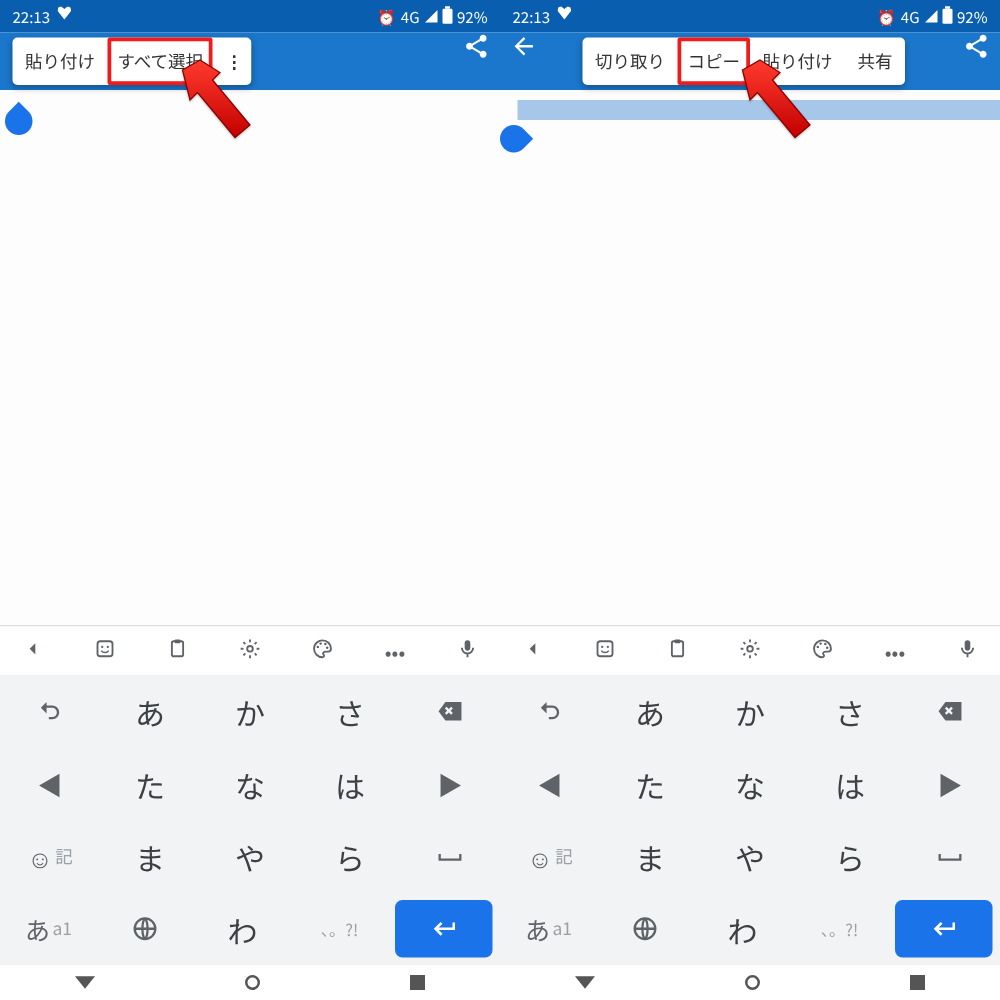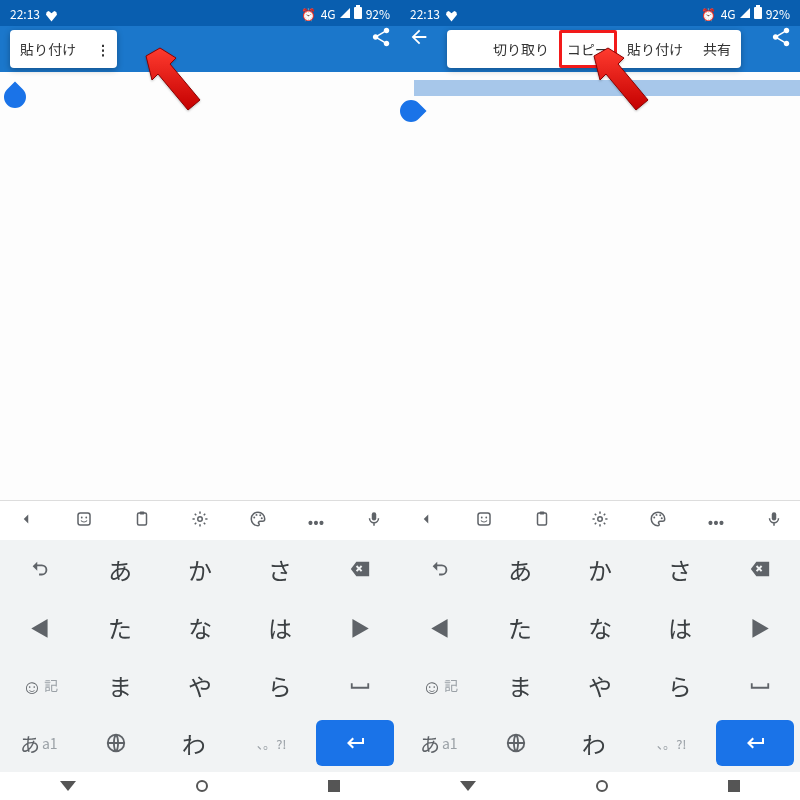--- a/index.html
+++ b/index.html
@@ -12,21 +12,21 @@
   }
   .split { display: flex; width: 100%; height: 100%; }
   .pane { width: 50%; height: 100%; display: flex; flex-direction: column; position: relative; }
 
   
   .statusbar {
     height: 26px; background: #095eaf; color: #fff;
     display: flex; align-items: center; font-size: 12px;
     padding: 0 10px; justify-content: space-between;
   }
-  .sb-left { display: flex; align-items: flex-end; gap: 6px; }
+  .sb-left { display: flex; align-items: flex-start; gap: 6px; }
   .sb-right { display: flex; align-items: center; gap: 4px; }
   .heart { width: 11px; height: 11px; background:#fff; clip-path: polygon(50% 100%, 0 38%, 6% 14%, 25% 5%, 50% 25%, 75% 5%, 94% 14%, 100% 38%); }
   .alarm-ico { font-size: 12px; }
   .signal { display:inline-block; width:0; height:0; border-left:10px solid transparent; border-bottom:10px solid #fff; }
   .batt { display:inline-block; width:8px; height:12px; background:#fff; border-radius:1px; position:relative; }
   .batt::before{content:"";position:absolute;top:-2px;left:2px;width:4px;height:2px;background:#fff;}
 
   
   .appbar {
     height: 46px; background: #1b77cb; color:#fff;
@@ -122,20 +122,21 @@
         <span>4G</span>
         <span class="signal"></span>
         <span class="batt"></span>
         <span>92%</span>
       </div>
     </div>
 
     <div class="appbar">
       <div class="ctx-popup" style="left:10px;">
         <span class="ctx-item">貼り付け</span>
+        <span class="ctx-item hl-box">すべて選択</span>
         <span class="ctx-more">⋮</span>
       </div>
       <svg class="share-ico" viewBox="0 0 24 24">
           <path d="M18 16c-.8 0-1.5.3-2 .8l-7-4.1c.1-.2.1-.5.1-.7s0-.5-.1-.7l7-4.1c.5.5 1.2.8 2 .8 1.7 0 3-1.3 3-3s-1.3-3-3-3-3 1.3-3 3c0 .2 0 .5.1.7l-7 4.1c-.5-.5-1.2-.8-2-.8-1.7 0-3 1.3-3 3s1.3 3 3 3c.8 0 1.5-.3 2-.8l7 4.1c-.1.2-.1.5-.1.7 0 1.7 1.3 3 3 3s3-1.3 3-3-1.3-3-3-3z"></path>
         </svg>
     </div>
 
     <div class="editor">
       <div class="caret-handle" style="top:14px; left:4px;"></div>
     </div>
@@ -259,21 +260,21 @@
         <span class="signal"></span>
         <span class="batt"></span>
         <span>92%</span>
       </div>
     </div>
 
     <div class="appbar">
       <svg class="back-ico" viewBox="0 0 24 24">
           <path d="M20 11H7.8l5.6-5.6L12 4l-8 8 8 8 1.4-1.4L7.8 13H20z"></path>
         </svg>
-      <div class="ctx-popup" style="left:47px;padding-left:36px;">
+      <div class="ctx-popup" style="left:66px;">
         <span class="ctx-item">切り取り</span>
         <span class="ctx-item hl-box">コピー</span>
         <span class="ctx-item">貼り付け</span>
         <span class="ctx-item">共有</span>
       </div>
       <svg class="share-ico" viewBox="0 0 24 24">
           <path d="M18 16c-.8 0-1.5.3-2 .8l-7-4.1c.1-.2.1-.5.1-.7s0-.5-.1-.7l7-4.1c.5.5 1.2.8 2 .8 1.7 0 3-1.3 3-3s-1.3-3-3-3-3 1.3-3 3c0 .2 0 .5.1.7l-7 4.1c-.5-.5-1.2-.8-2-.8-1.7 0-3 1.3-3 3s1.3 3 3 3c.8 0 1.5-.3 2-.8l7 4.1c-.1.2-.1.5-.1.7 0 1.7 1.3 3 3 3s3-1.3 3-3-1.3-3-3-3z"></path>
         </svg>
     </div>
 

